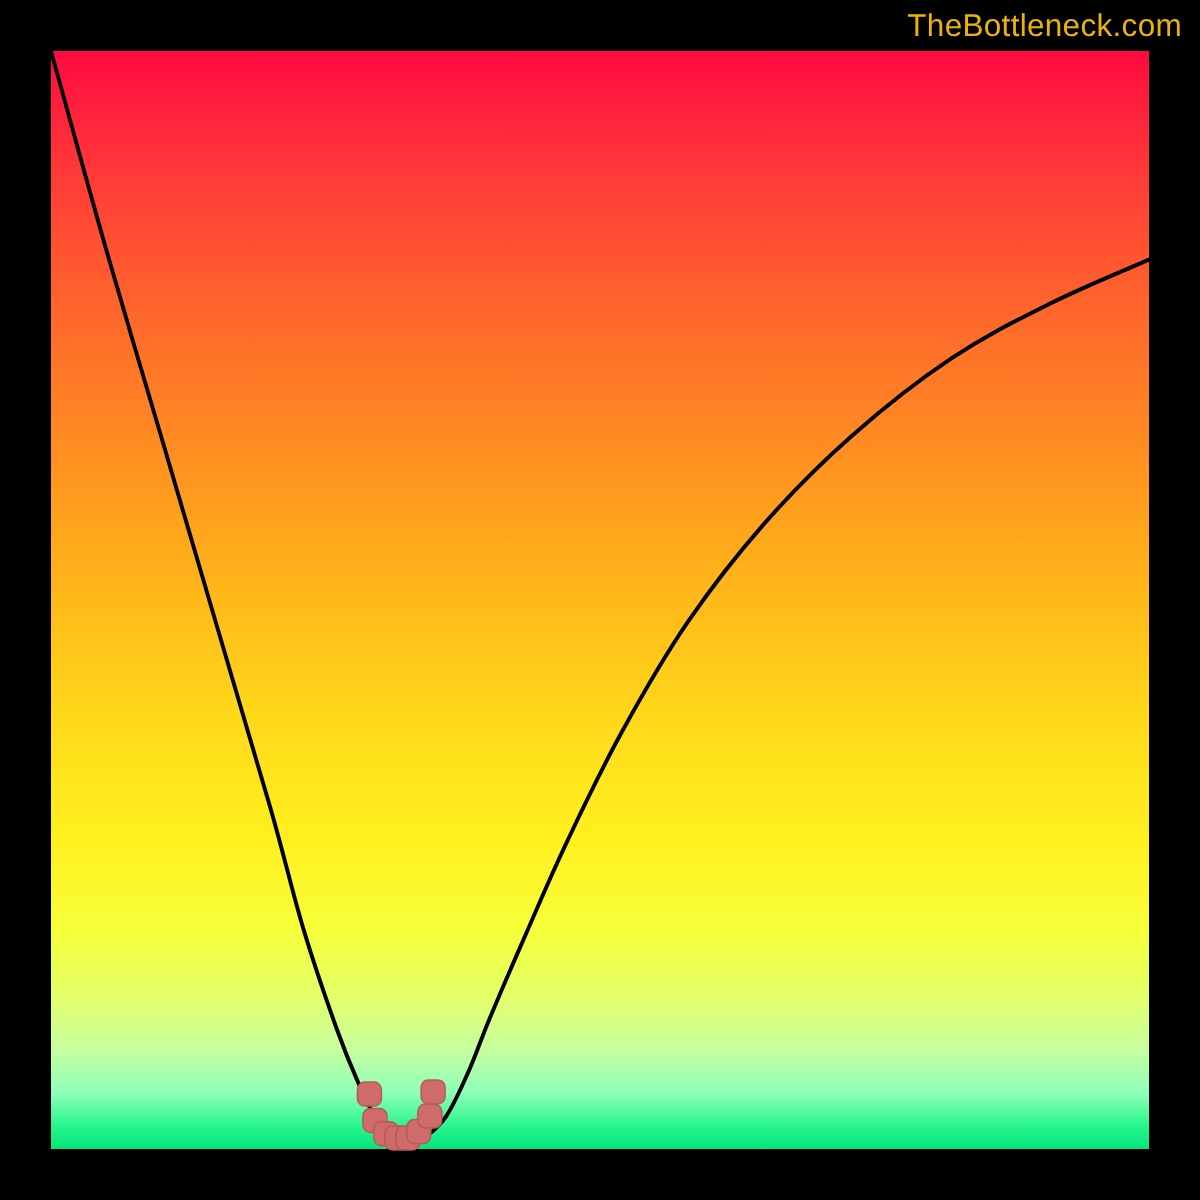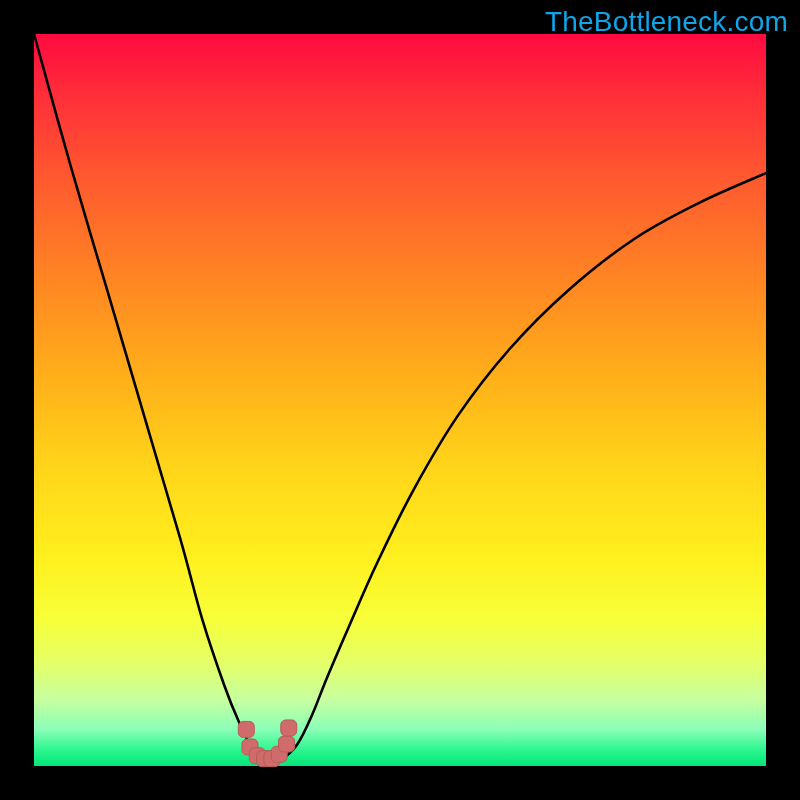--- a/index.html
+++ b/index.html
@@ -40,22 +40,22 @@
       #c6ffa0 91%,
       #8bffb8 95%,
       #26f58c 98%,
       #04e67a 100%
     );
   }
   .watermark {
     position: absolute;
     top: 6px;
     right: 12px;
-    color: #0ea5e9;
-    font-size: 28px;
+    color: #eab308;
+    font-size: 21px;
     letter-spacing: 0.2px;
     font-weight: 400;
   }
   svg.curve {
     position: absolute;
     left: 0;
     top: 0;
     width: 732px;
     height: 732px;
     overflow: visible;

